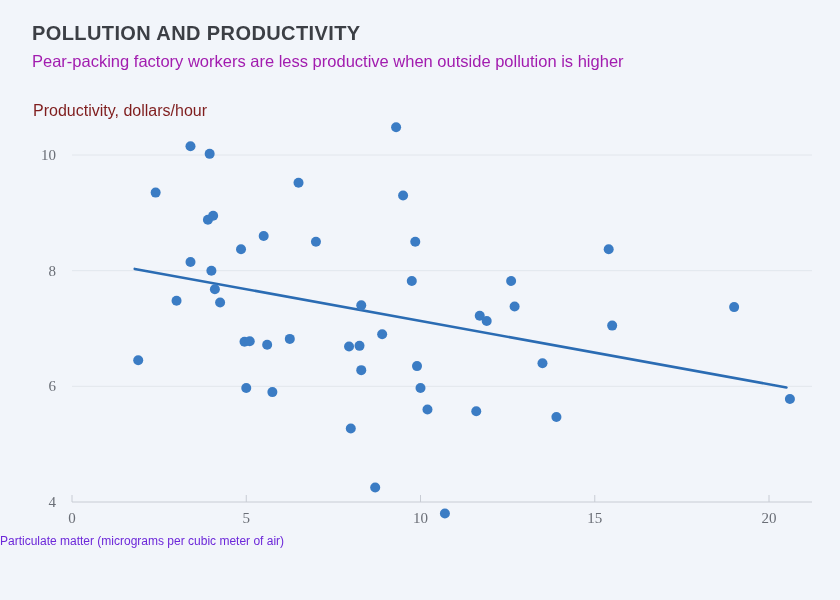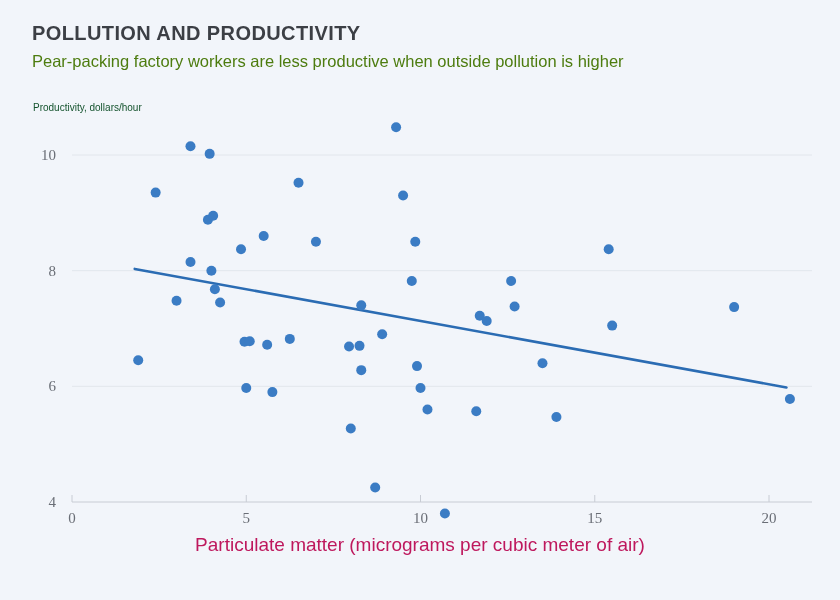--- a/index.html
+++ b/index.html
@@ -30,39 +30,39 @@
     letter-spacing: 0.4px;
     color: #3c3f45;
     white-space: nowrap;
   }
   .subtitle {
     position: absolute;
     left: 32px;
     top: 52px;
     font-size: 16.5px;
     font-weight: normal;
-    color: #4d7c0f;
+    color: #a21caf;
     white-space: nowrap;
   }
   .ylabel {
     position: absolute;
     left: 33px;
     top: 102px;
-    font-size: 10px;
-    color: #14532d;
+    font-size: 16px;
+    color: #7f1d1d;
     white-space: nowrap;
   }
   .xlabel {
     position: absolute;
     left: 0;
     top: 534px;
     width: 840px;
-    text-align: center;
-    font-size: 19px;
-    color: #be185d;
+    text-align: left;
+    font-size: 12px;
+    color: #6d28d9;
   }
   .source {
     position: absolute;
     left: 0;
     top: 568px;
     width: 840px;
     text-align: center;
     font-size: 13.5px;
     color: #4a4e56;
   }

